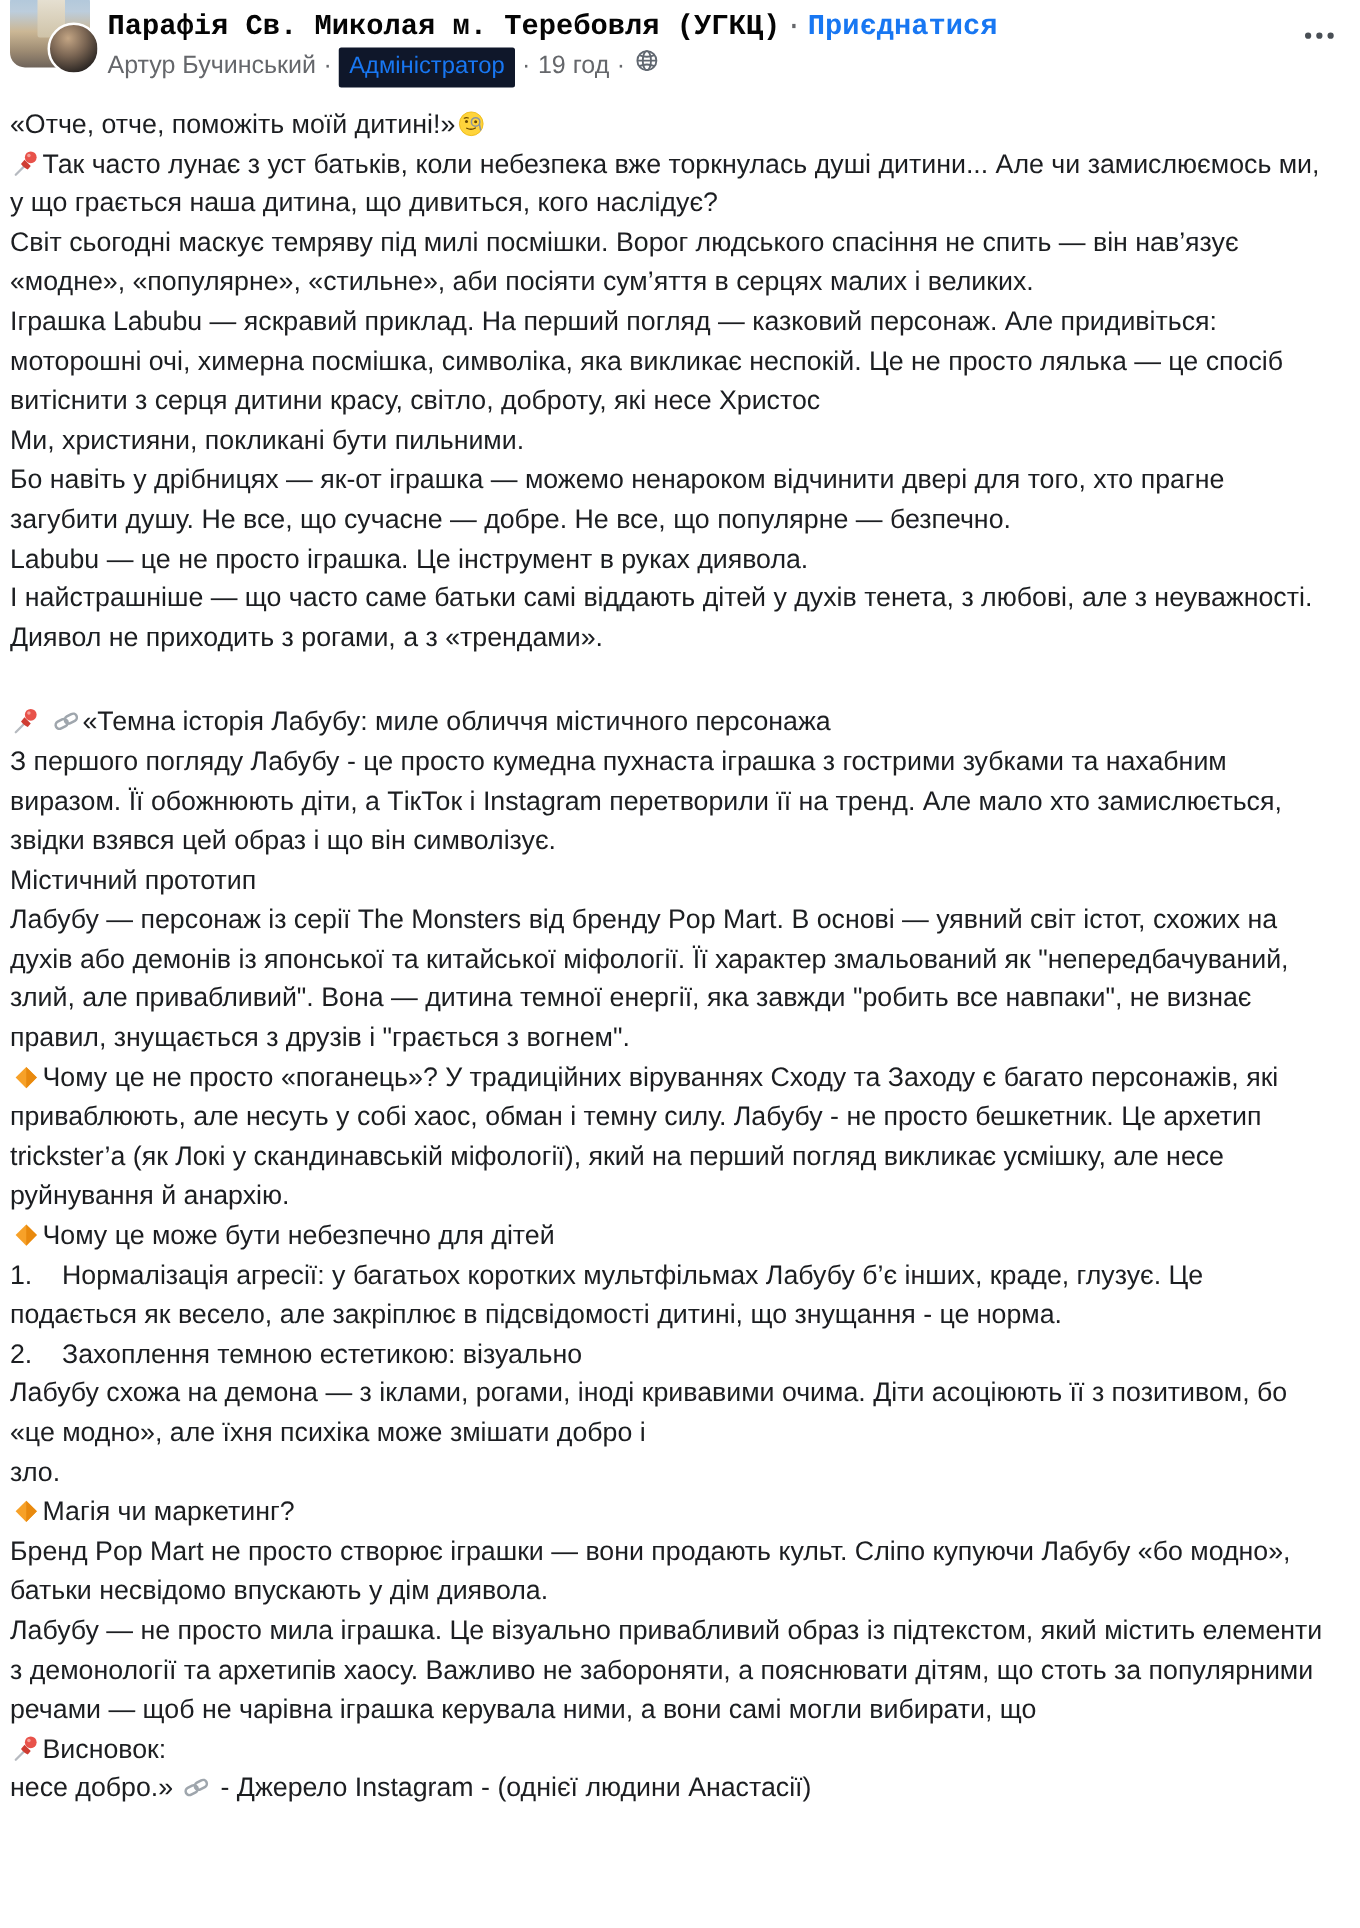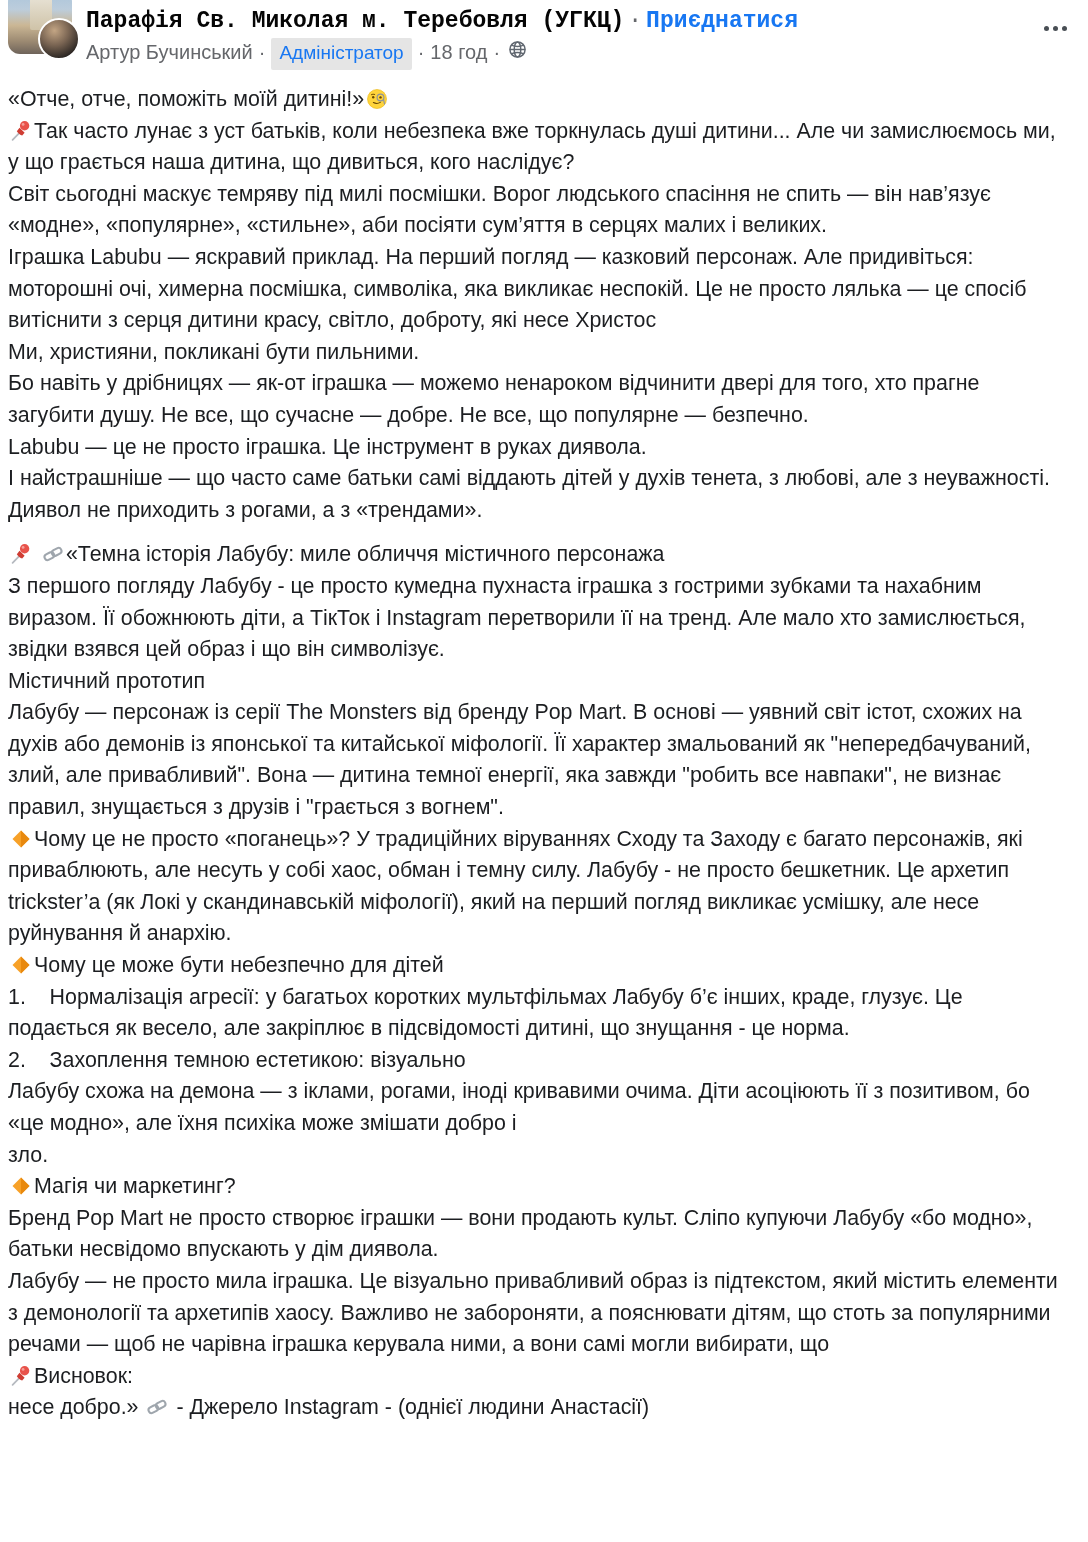--- a/index.html
+++ b/index.html
@@ -25,33 +25,33 @@
     border:2px solid #ffffff;box-sizing:border-box;
   }
   .name-row{position:absolute;left:86px;top:6px;font-size:23px;line-height:30px;white-space:nowrap;font-family:Liberation Mono, monospace;}
   .page-name{font-weight:bold;color:#050505;}
   .dot-sep{color:#65676b;font-weight:normal;padding:0 4px;}
   .join-link{color:#1877f2;font-weight:600;}
   .meta-row{position:absolute;left:86px;top:38px;font-size:20px;line-height:28px;color:#65676b;display:flex;}
   .author-name{color:#65676b;}
   .meta-sep{padding:0 6px;}
   .admin-badge{
-    background:#e5e5e5;color:#1877f2;border-radius:2px;
+    background:#0f172a;color:#1877f2;border-radius:2px;
     padding:1px 8px 3px;font-size:19px;
   }
   .globe{display:inline-block;width:19px;height:19px;margin-left:2px;vertical-align:-3px;}
   .menu-dots{position:absolute;right:16px;top:16px;width:34px;height:24px;display:flex;align-items:center;justify-content:center;gap:4px;cursor:pointer;}
   .menu-dots i{width:5px;height:5px;border-radius:50%;background:#494f55;display:block;}
   
   .post-body{padding:10px 20px 0 8px;}
   .post-line{
     margin:0;font-size:21.4px;line-height:31.6px;
     color:#1c1e21;white-space:pre-wrap;word-break:normal;
   }
-  .post-line.gap{margin-top:13px;}
+  .post-line.gap{margin-top:36px;}
   .emoji{display:inline-block;width:22px;height:22px;vertical-align:-4px;margin:0 2px;}
   .emoji svg{width:100%;height:100%;display:block;}
 </style>
 </head>
 <body>
 
 <div class="post-header">
   <div class="avatar-wrap">
     <div class="avatar-square">
         <div class="building"></div>
@@ -59,21 +59,21 @@
     <div class="avatar-circle"></div>
   </div>
   <div class="name-row">
     <span class="page-name">Парафія Св. Миколая м. Теребовля (УГКЦ)</span><span class="dot-sep">·</span><span class="join-link">Приєднатися</span>
   </div>
   <div class="meta-row">
     <span class="author-name">Артур Бучинський</span>
     <span class="meta-sep">·</span>
     <span class="admin-badge">Адміністратор</span>
     <span class="meta-sep">·</span>
-    <span class="timestamp">18 год</span>
+    <span class="timestamp">19 год</span>
     <span class="meta-sep">·</span>
     <span class="globe">
       <svg viewBox="0 0 18 18" fill="none" stroke="#606770" stroke-width="1.4">
         <circle cx="9" cy="9" r="7.2"></circle>
         <ellipse cx="9" cy="9" rx="3.1" ry="7.2"></ellipse>
         <line x1="1.8" y1="9" x2="16.2" y2="9"></line>
         <path d="M3.2 4.8 Q9 7.4 14.8 4.8"></path>
         <path d="M3.2 13.2 Q9 10.6 14.8 13.2"></path>
       </svg>
     </span>

